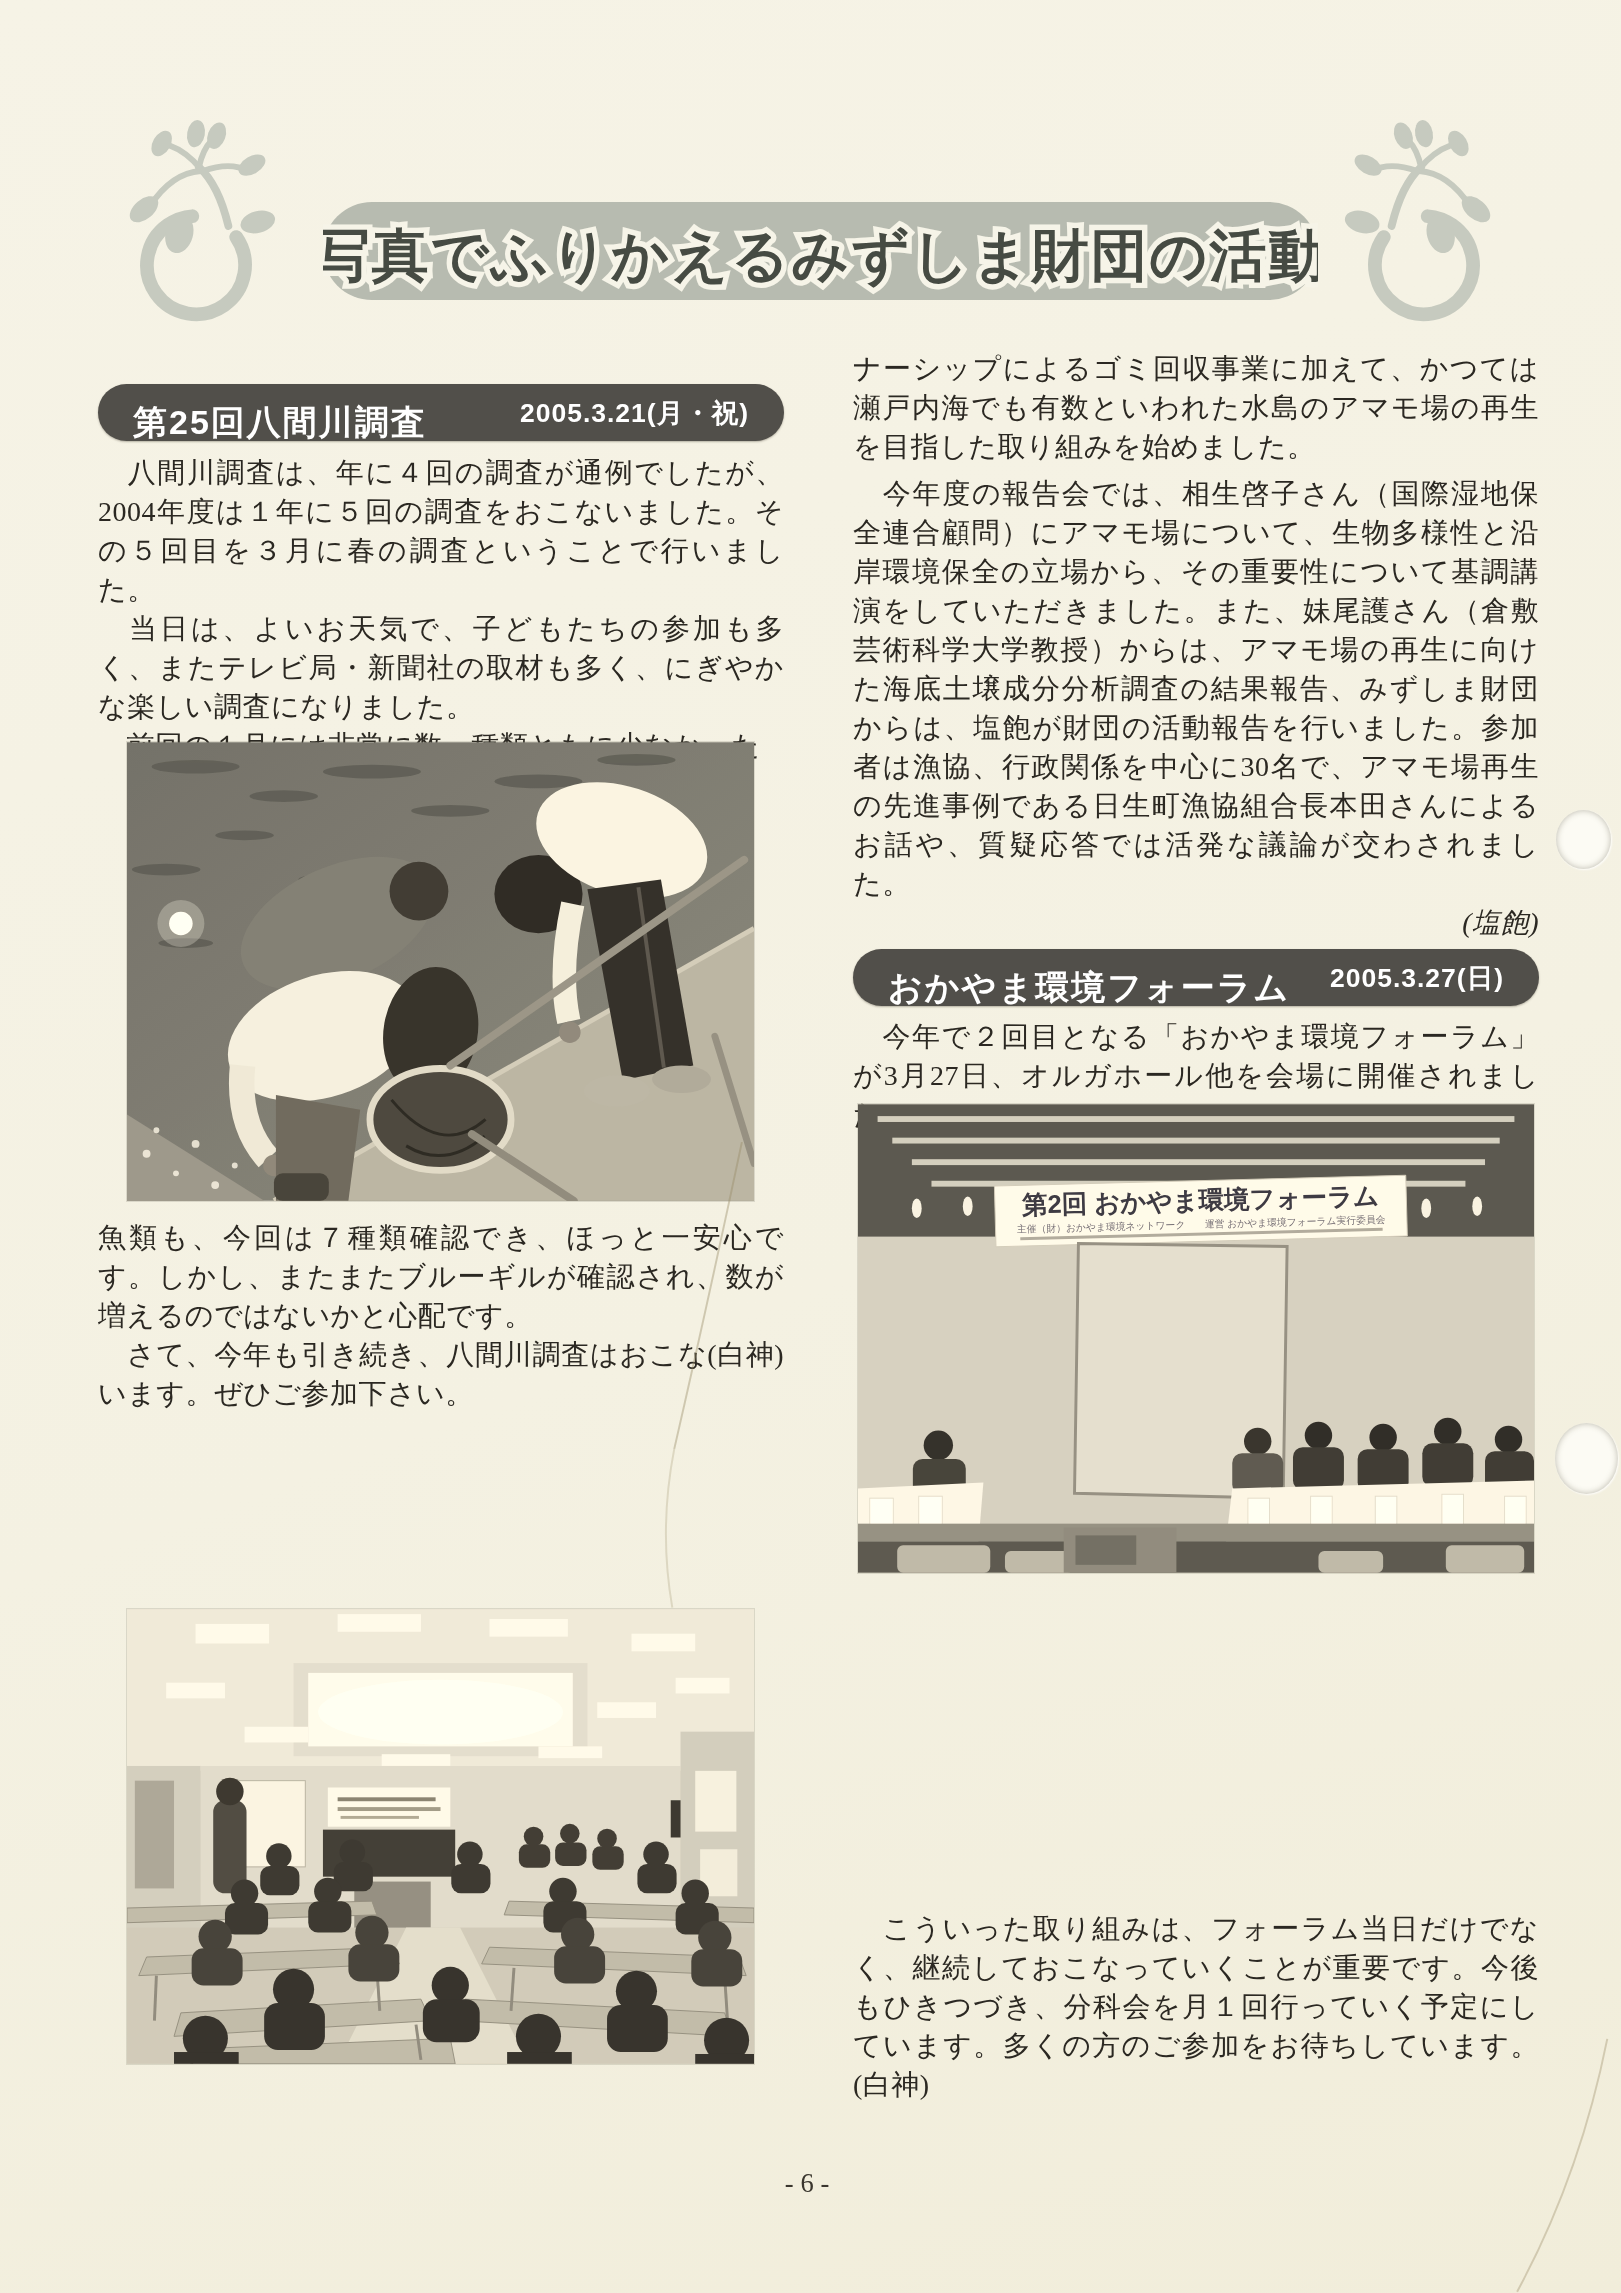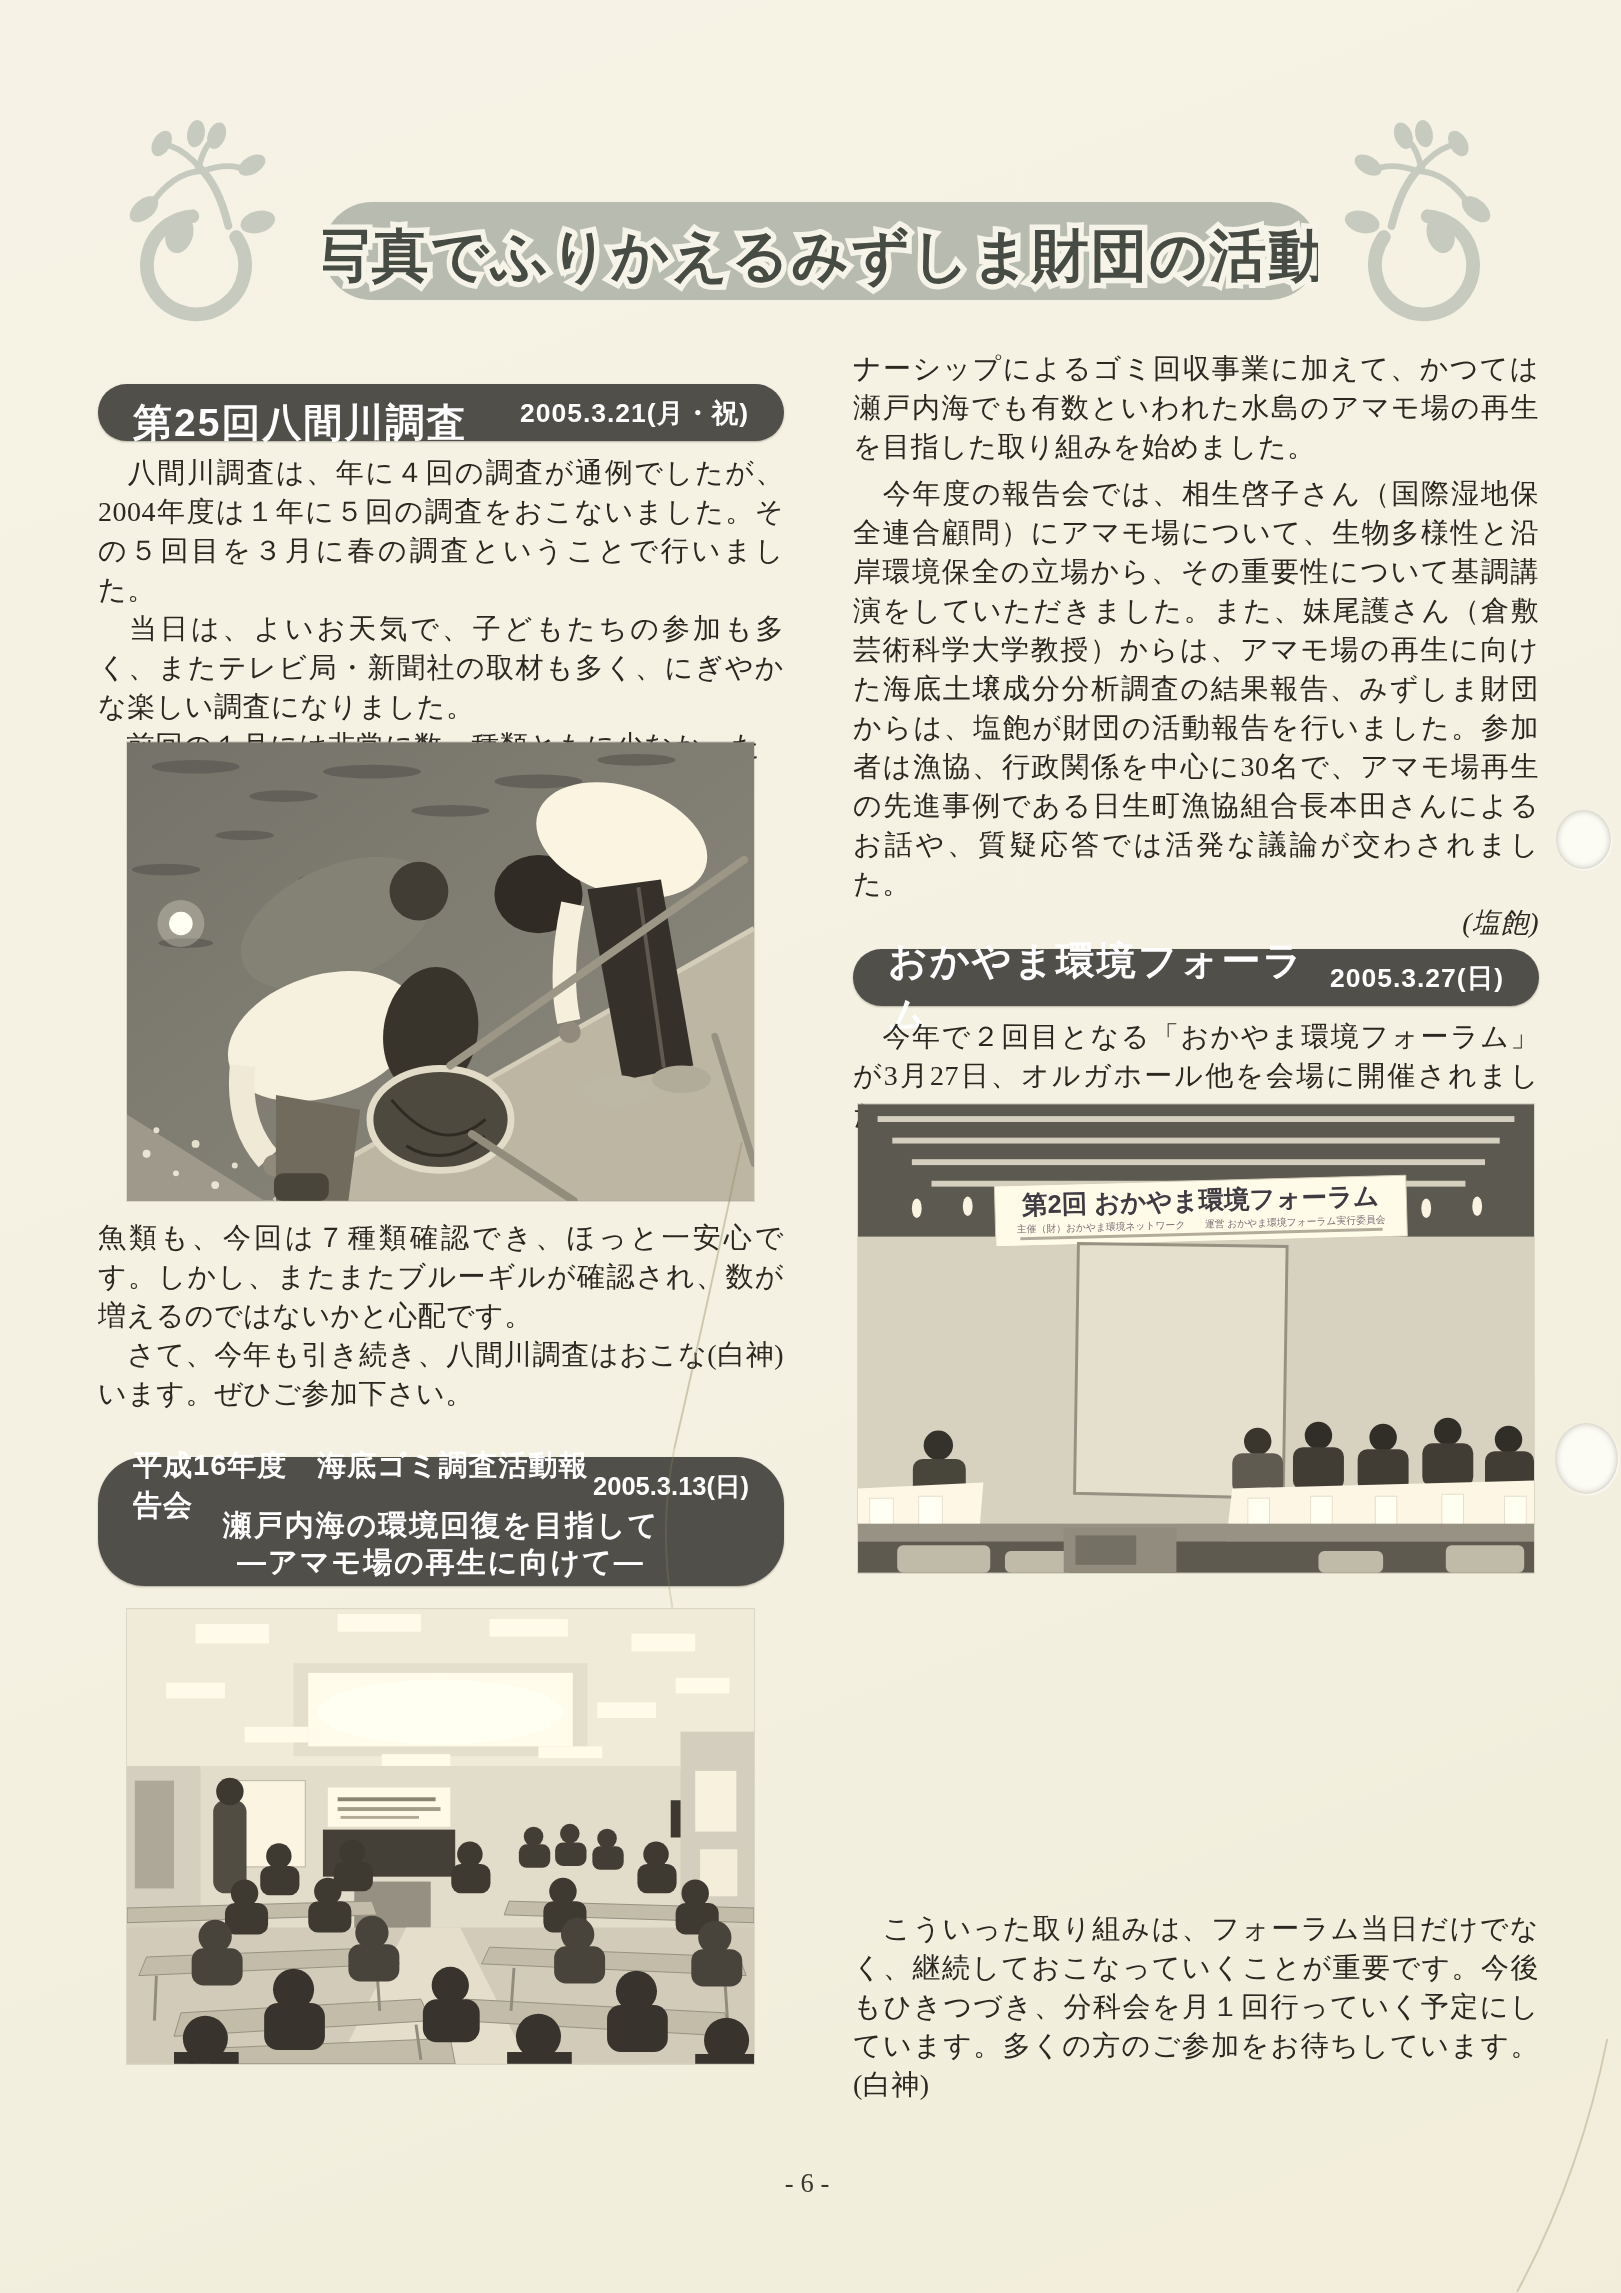--- a/index.html
+++ b/index.html
@@ -21,21 +21,21 @@
   .plant{left:93px;top:116px;width:206px;height:211px;}
   .plant.right{left:1321px;transform:scaleX(-1);}
   
   .pill{
     background:#514f4a;border-radius:39px;color:#fff;
     font-family:"Liberation Sans","DejaVu Sans",sans-serif;
     display:flex;align-items:center;justify-content:space-between;
     padding:0 35px;box-sizing:border-box;
     box-shadow:0 1px 2px rgba(60,55,40,.35);
   }
-  .pill .t{font-size:39px;font-weight:bold;letter-spacing:2px;margin-top:20px;}
+  .pill .t{font-size:34px;font-weight:bold;letter-spacing:2px;margin-top:20px;}
   .pill .d{font-size:26.5px;font-weight:bold;letter-spacing:1px;}
   .pill2{
     background:#514f4a;border-radius:47px;color:#fff;
     font-family:"Liberation Sans","DejaVu Sans",sans-serif;
     padding:9.8px 35px;box-sizing:border-box;
     box-shadow:0 1px 2px rgba(60,55,40,.35);
   }
   .pill2 .row1{display:flex;align-items:center;justify-content:space-between;height:39px;}
   .pill2 .row1 .t{font-size:29px;font-weight:bold;letter-spacing:1px;}
   .pill2 .row1 .d{font-size:25.5px;font-weight:bold;}
@@ -190,28 +190,20 @@
         <line x1="600" y1="300" x2="640" y2="430" stroke="#8f8c80" stroke-width="7"></line>
       </g>
     </svg>
   </figure>
 
   <div class="abs col" style="left:98px;top:1218px;width:686px;">
     <p>魚類も、今回は７種類確認でき、ほっと一安心です。しかし、またまたブルーギルが確認され、数が増えるのではないかと心配です。</p>
     <p><span class="float-sign">(白神)</span><span>　さて、今年も引き続き、八間川調査はおこないます。ぜひご参加下さい。</span></p>
   </div>
 
-  <div class="abs pill2" style="left:98px;top:1457px;width:686px;height:129px;">
-    <div class="row1">
-      <span class="t">平成16年度　海底ゴミ調査活動報告会</span>
-      <span class="d">2005.3.13(日)</span>
-    </div>
-    <div class="sub">瀬戸内海の環境回復を目指して</div>
-    <div class="sub">—アマモ場の再生に向けて—</div>
-  </div>
 
   <figure class="abs photo" style="left:127px;top:1609px;width:627px;height:455px;">
     <svg viewBox="0 0 640 464" width="627" height="455">
       <rect width="640" height="464" fill="#d0cec4"></rect>
       <rect x="0" y="0" width="640" height="165" fill="#e3e1d7"></rect>
       <rect x="170" y="55" width="300" height="95" fill="#d8d6cb"></rect>
       <rect x="185" y="65" width="270" height="75" fill="#f4f3ea"></rect>
       <ellipse cx="320" cy="105" rx="125" ry="33" fill="#fbfaf2" opacity=".85"></ellipse>
       <g fill="#f2f1e8">
         <rect x="70" y="15" width="75" height="20"></rect>

